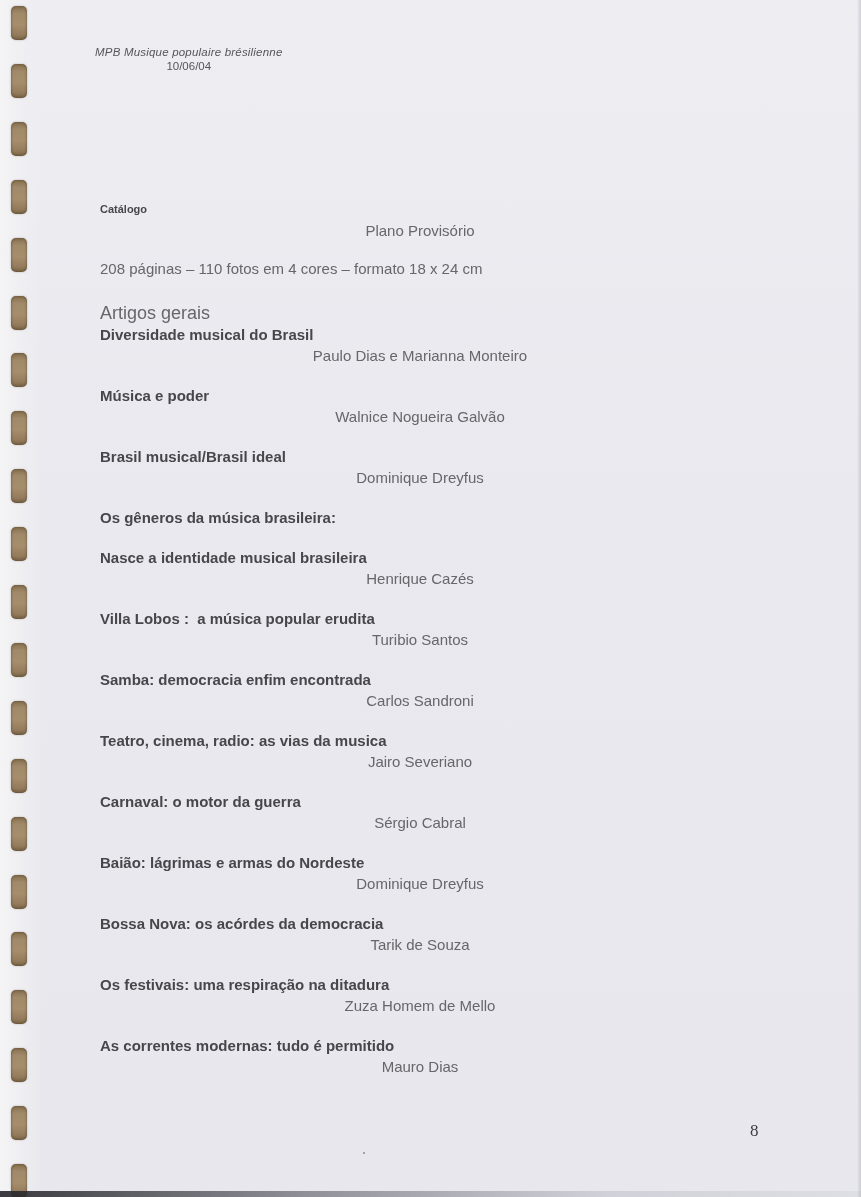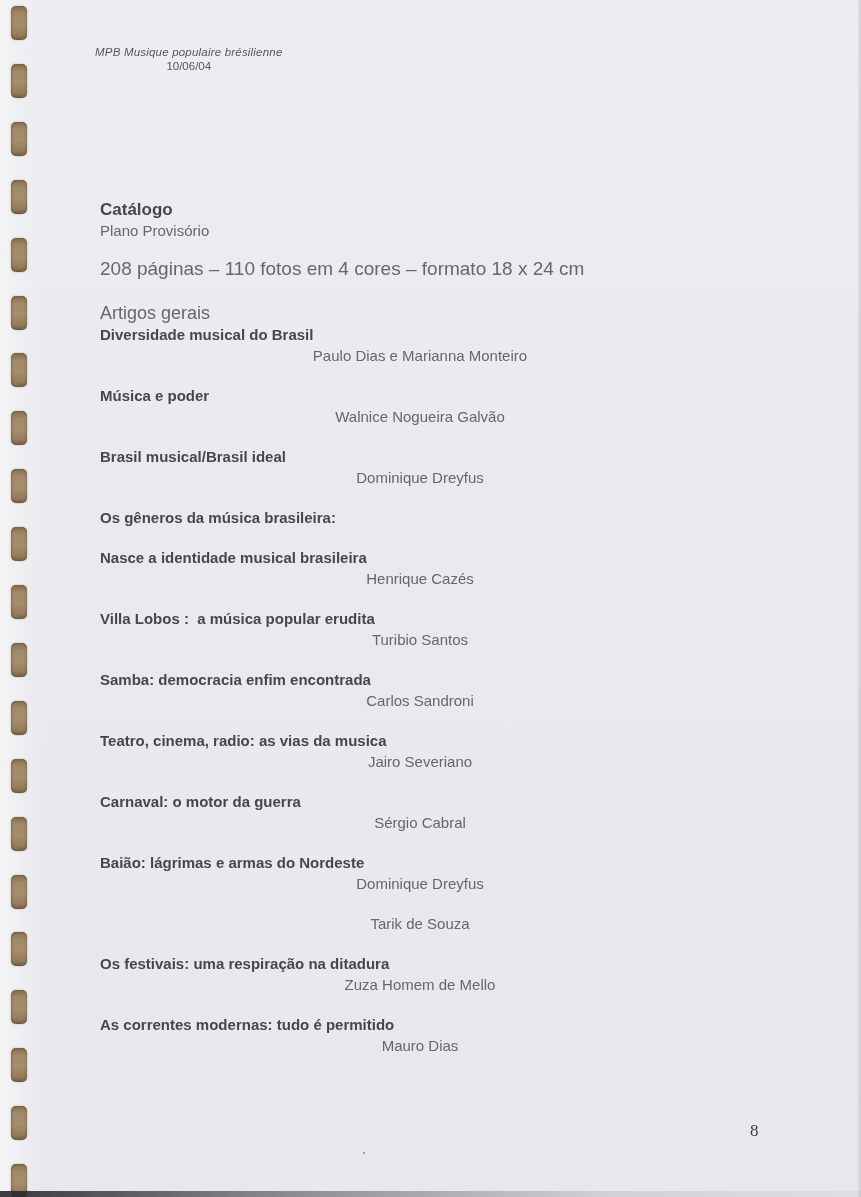--- a/index.html
+++ b/index.html
@@ -61,33 +61,34 @@
     font-size: 11.5px;
     line-height: 14px;
     text-align: center;
   }
   .content {
     position: absolute;
     left: 100px; top: 199px;
     width: 640px;
   }
   .doc-title {
-    font-size: 17px;
+    font-size: 11px;
     font-weight: bold;
     line-height: 21px;
     color: #47474b;
   }
   .doc-subtitle {
     font-size: 15px;
     line-height: 21px;
     color: #66666b;
+    text-align: center;
   }
   .format-line {
     margin-top: 17px;
-    font-size: 19px;
+    font-size: 15px;
     line-height: 21px;
     color: #66666b;
   }
   .sections { margin-top: 24px; }
   .section { margin-bottom: 19px; }
   .kicker {
     font-size: 18px;
     line-height: 21px;
     color: #66666b;
   }
@@ -217,20 +218,21 @@
   </div>
 
   <div class="section">
 
     <div class="sec-title">Baião: lágrimas e armas do Nordeste</div>
     <div class="sec-author">Dominique Dreyfus</div>
   </div>
 
   <div class="section">
 
+    <div class="sec-title">Bossa Nova: os acórdes da democracia</div>
     <div class="sec-author">Tarik de Souza</div>
   </div>
 
   <div class="section">
 
     <div class="sec-title">Os festivais: uma respiração na ditadura</div>
     <div class="sec-author">Zuza Homem de Mello</div>
   </div>
 
   <div class="section">

